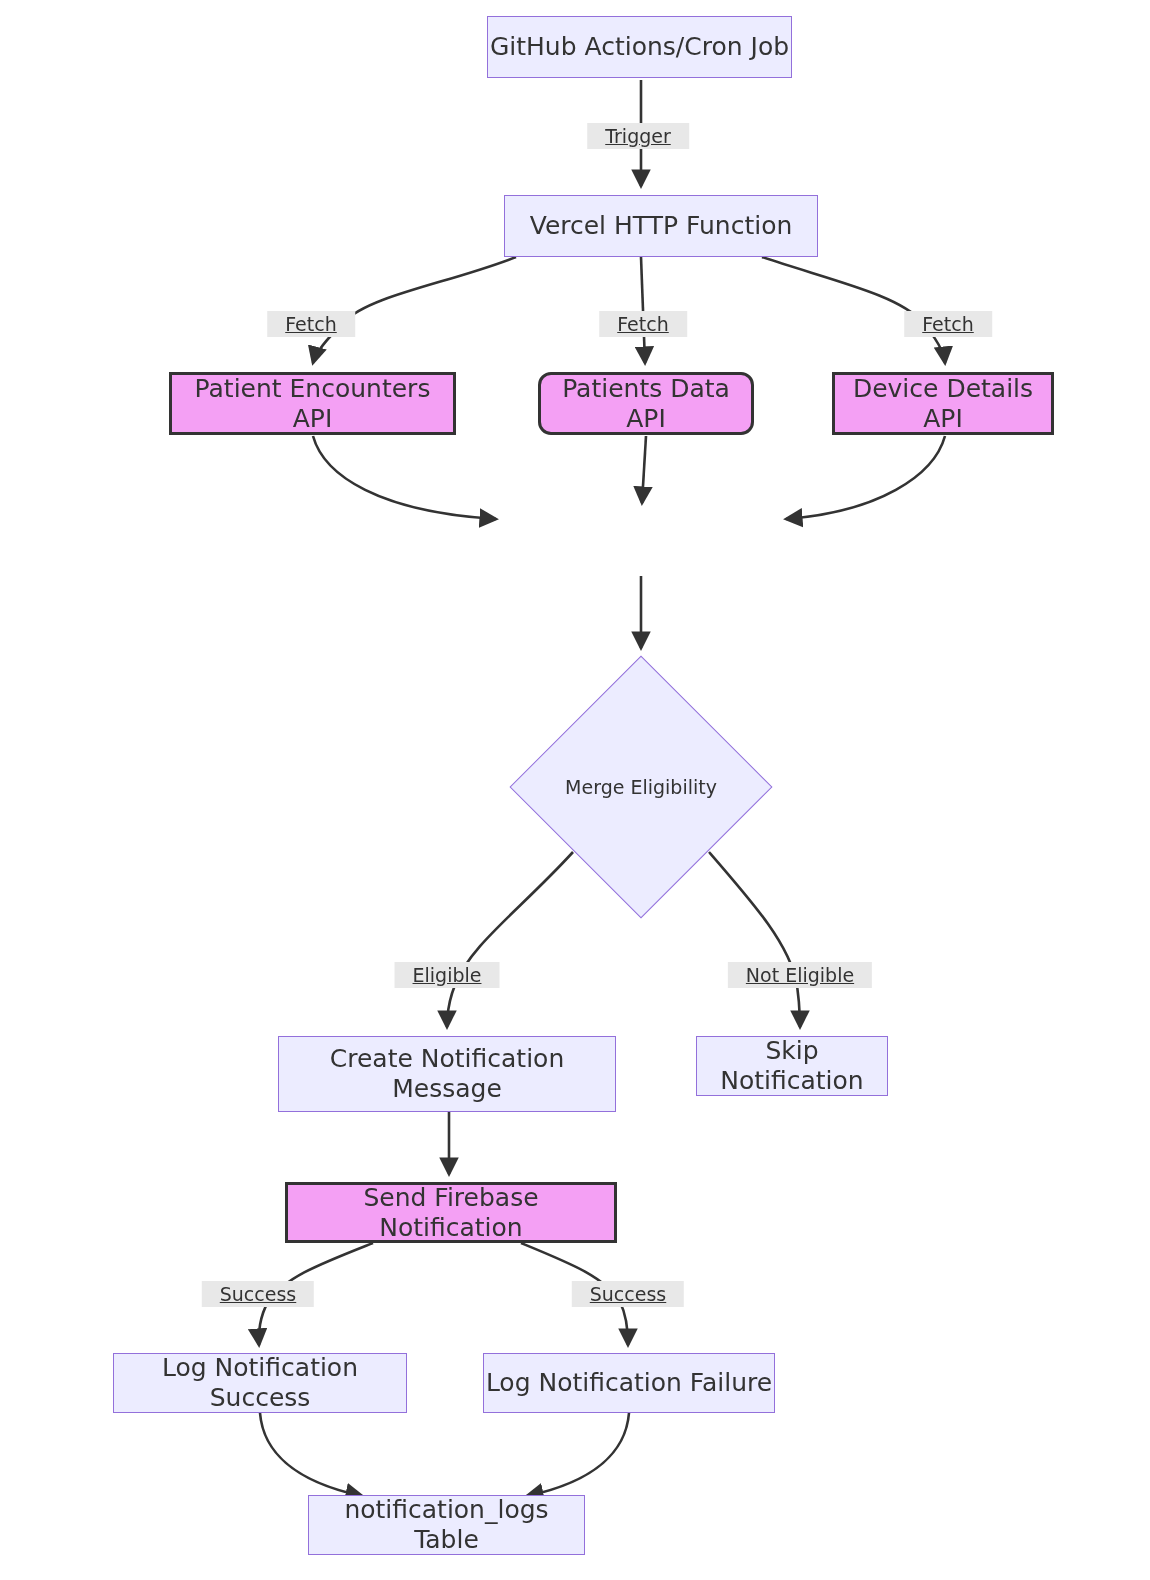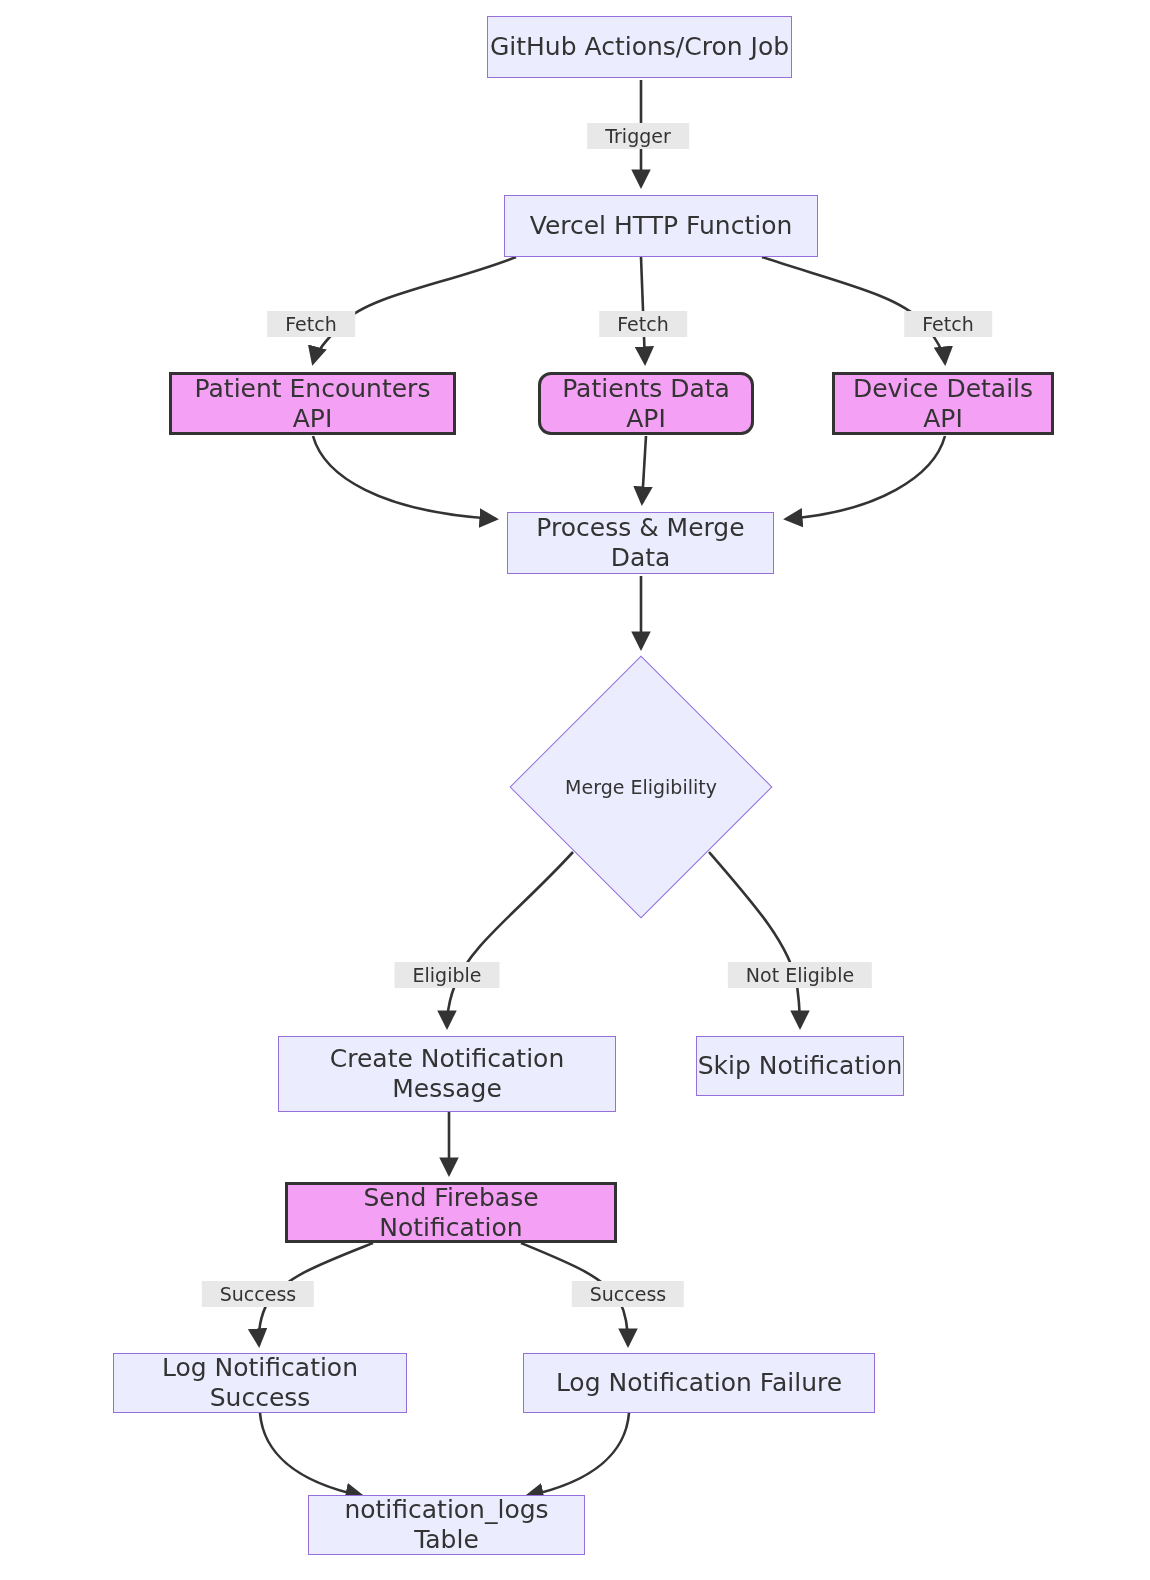--- a/index.html
+++ b/index.html
@@ -52,20 +52,21 @@
     z-index: 2;
   }
   .edge-label {
     position: absolute;
     transform: translate(-50%, -50%);
     background: #e8e8e8;
     font-size: 19px;
     padding: 2px 18px;
     white-space: nowrap;
     z-index: 3;
+    text-decoration: underline;
   }
 </style>
 </head>
 <body>
 
 <div class="canvas">
 
   <svg class="edges" viewBox="0 0 1150 1580">
     <defs>
       <marker id="arrow" viewBox="0 0 10 10" refX="8.5" refY="5" markerWidth="7.5" markerHeight="7.5" orient="auto-start-reverse">
@@ -104,44 +105,41 @@
   </div>
 
   <div class="node highlight" style="left:538px; top:372px; width:216px; height:63px;border-radius:13px;">
     <span>Patients Data API</span>
   </div>
 
   <div class="node highlight" style="left:832px; top:372px; width:222px; height:63px;">
     <span>Device Details API</span>
   </div>
 
-  <div class="node" style="left:507px; top:512px; width:267px; height:62px;">
-    <span>Process &amp; Merge Data</span>
-  </div>
 
   <div class="diamond-shape" style="left:548px; top:694px;"></div>
   <div class="diamond-label" style="left:641px; top:787px;">Merge Eligibility</div>
 
   <div class="node" style="left:278px; top:1036px; width:338px; height:76px;">
     <span>Create Notification Message</span>
   </div>
 
-  <div class="node" style="left:696px; top:1036px; width:208px; height:60px;">
+  <div class="node" style="left:696px; top:1036px; width:192px; height:60px;">
     <span>Skip Notification</span>
   </div>
 
   <div class="node highlight" style="left:285px; top:1182px; width:332px; height:61px;">
     <span>Send Firebase Notification</span>
   </div>
 
   <div class="node" style="left:113px; top:1353px; width:294px; height:60px;">
     <span>Log Notification Success</span>
   </div>
 
-  <div class="node" style="left:483px; top:1353px; width:352px; height:60px;margin-left:40px;">
+  <div class="node" style="left:483px; top:1353px; width:292px; height:60px;">
     <span>Log Notification Failure</span>
   </div>
 
   <div class="node" style="left:308px; top:1495px; width:277px; height:60px;">
     <span>notification_logs Table</span>
   </div>
 
   <div class="edge-label" style="left:638px; top:136px;">Trigger</div>
   <div class="edge-label" style="left:311px; top:324px;">Fetch</div>
   <div class="edge-label" style="left:643px; top:324px;">Fetch</div>

